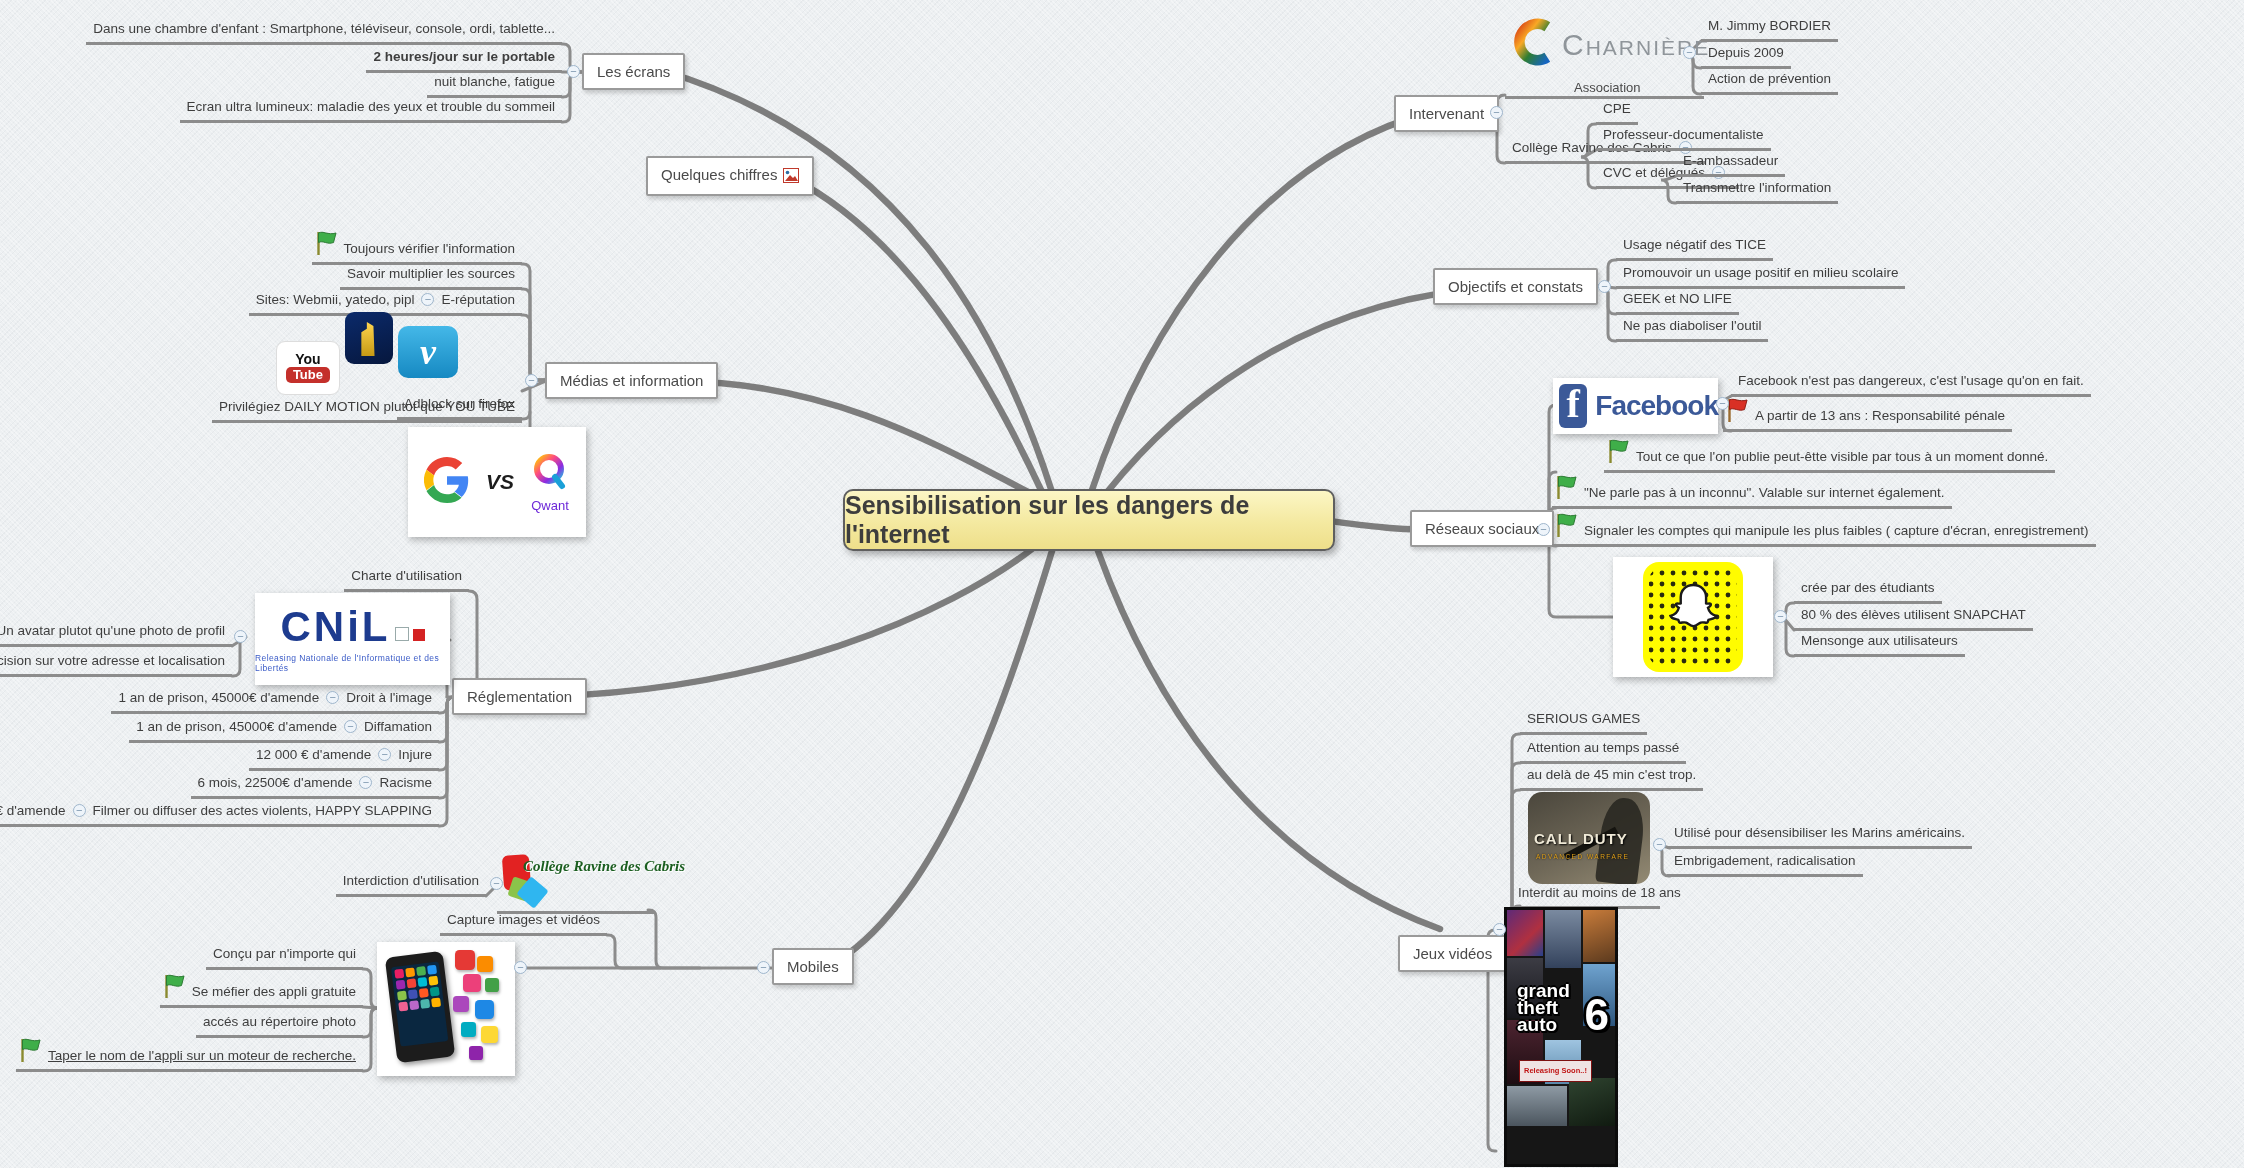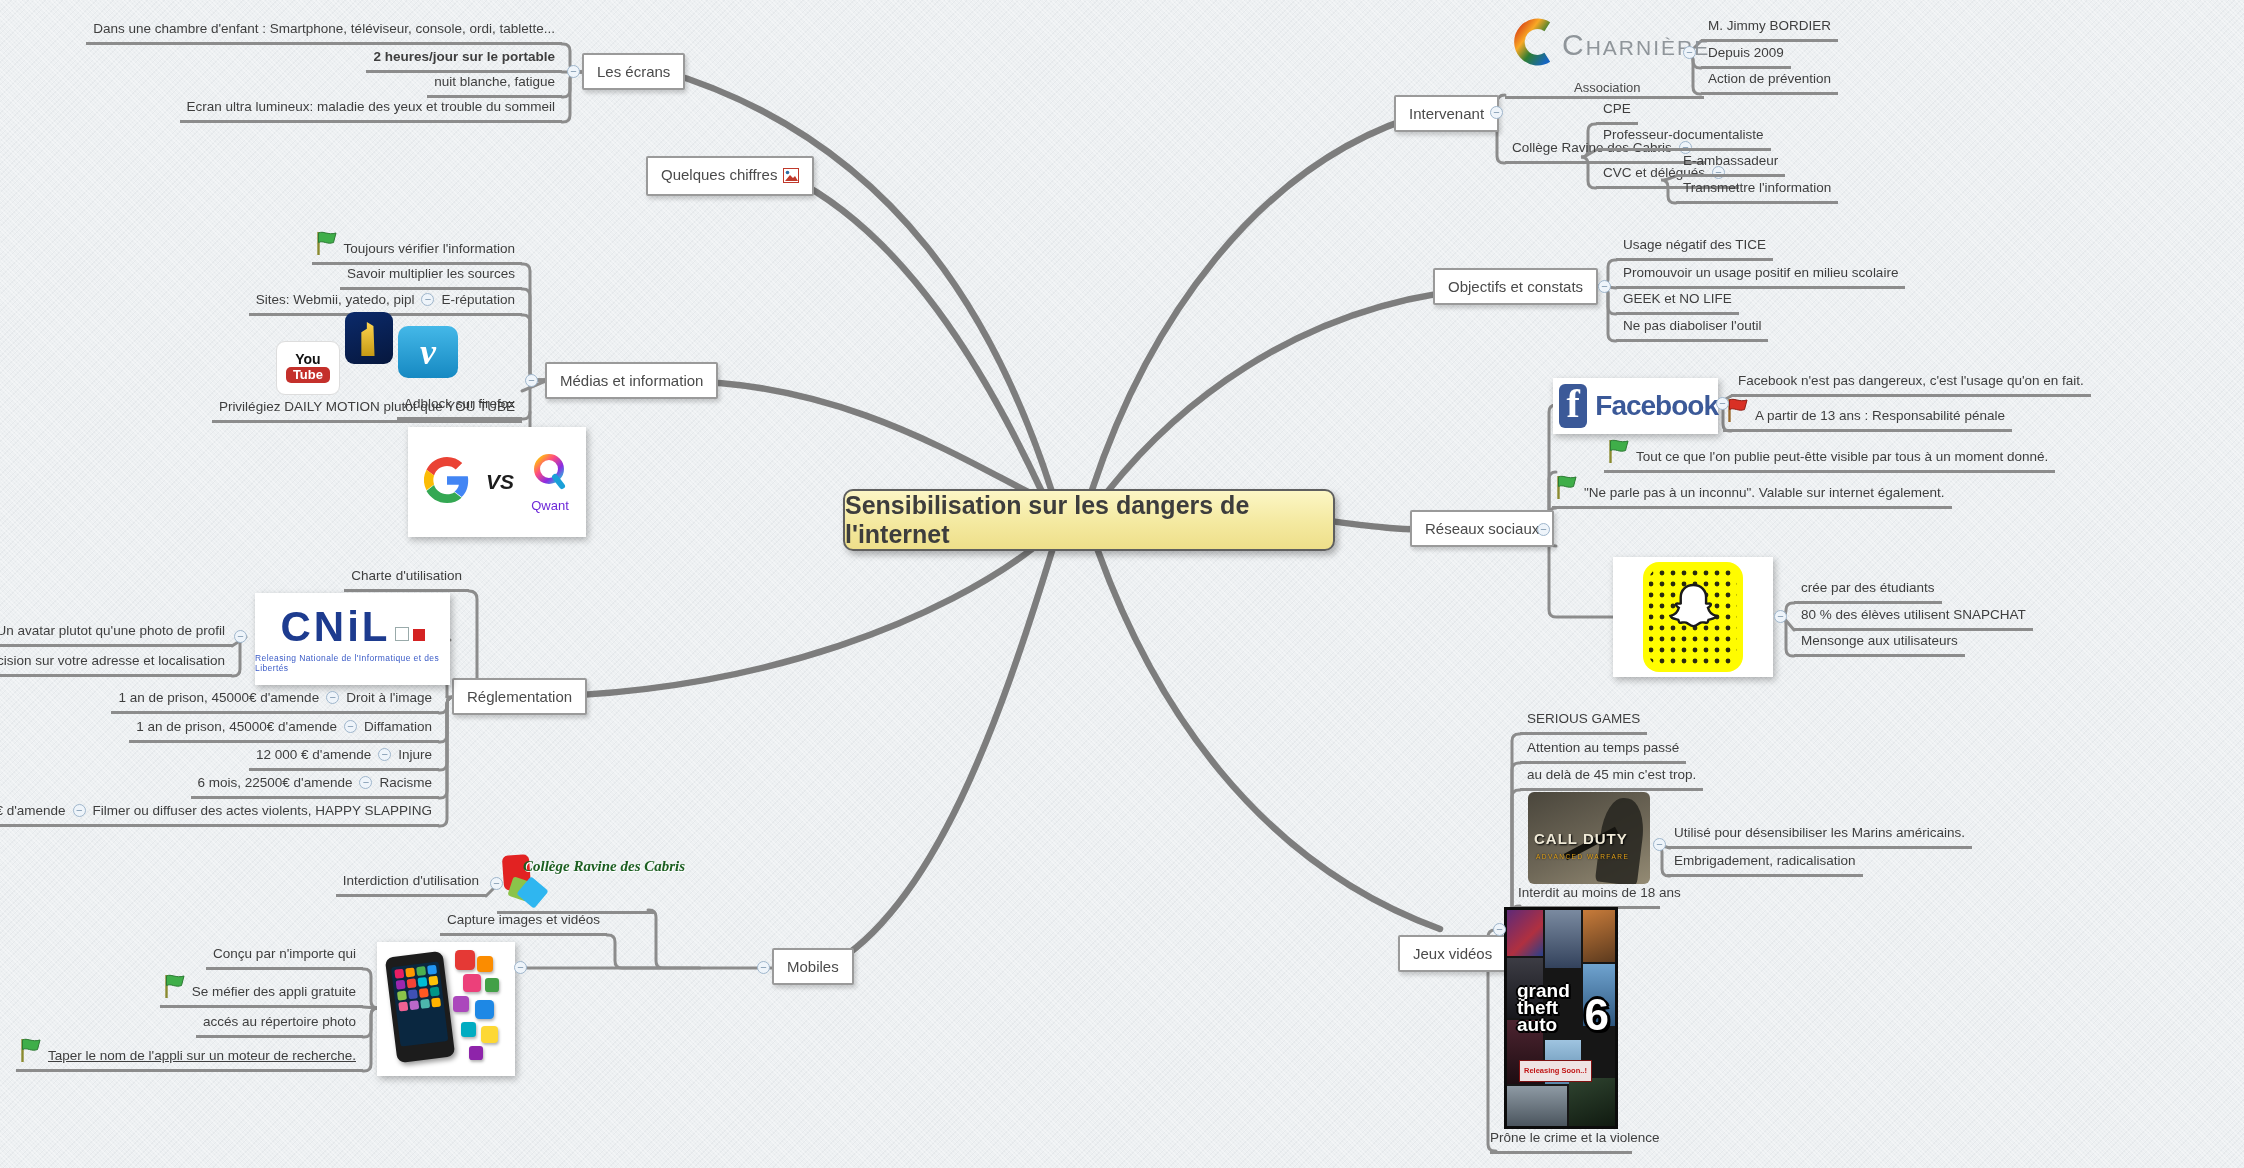--- a/index.html
+++ b/index.html
@@ -59,29 +59,29 @@
     font-weight:bold;font-size:15px;color:#1b5e20;text-shadow:1px 1px 0 #fff;}
   
   .ph-body{position:absolute;left:14px;top:12px;width:58px;height:106px;background:#1c1c1c;border-radius:8px;
     transform:rotate(-7deg);box-shadow:2px 3px 5px rgba(0,0,0,.4);}
   .ph-scr{position:absolute;left:5px;top:10px;width:48px;height:80px;background:#0a2740;border-radius:3px;
     display:flex;flex-wrap:wrap;align-content:flex-start;gap:2px;padding:3px;box-sizing:border-box;}
   .ph-scr i{width:9px;height:9px;border-radius:2px;display:block;}
   .appico{position:absolute;border-radius:22%;box-shadow:1px 2px 3px rgba(0,0,0,.3);}
   
   .cod{width:122px;height:92px;background:linear-gradient(155deg,#4a463c 0%,#6e6757 55%,#948b74 100%);
-    position:relative;overflow:hidden;border-radius:6px;}
+    position:relative;overflow:hidden;border-radius:14px;}
   .cod-sold{position:absolute;right:8px;top:6px;width:42px;height:86px;background:#26251f;
     border-radius:45% 45% 8% 8%;transform:rotate(7deg);opacity:.85;}
   .cod-gun{position:absolute;right:30px;top:48px;width:58px;height:7px;background:#15140f;transform:rotate(-28deg);}
   .cod-t1{position:absolute;left:6px;top:38px;font-weight:bold;font-size:15px;color:#efe9d6;
     letter-spacing:1px;text-shadow:1px 1px 2px #000;}
   .cod-t2{position:absolute;left:8px;top:56px;font-size:6.5px;color:#e0a019;letter-spacing:1.5px;text-shadow:0 0 2px #000;}
   
-  .gta{position:relative;width:114px;height:222px;background:#161616;border:3px solid #0c0c0c;
+  .gta{position:relative;width:114px;height:260px;background:#161616;border:3px solid #0c0c0c;
     box-sizing:border-box;overflow:hidden;}
   .gta i{position:absolute;display:block;}
   .gta-logo{position:absolute;left:10px;top:72px;z-index:3;font-weight:bold;line-height:17px;
     font-size:19px;color:#fff;letter-spacing:0px;
     text-shadow:-2px 0 #000,2px 0 #000,0 -2px #000,0 2px #000,2px 2px #000;}
   .gta-6{position:absolute;right:6px;top:96px;z-index:3;font-weight:bold;font-size:44px;color:#fff;
     text-shadow:-3px 0 #000,3px 0 #000,0 -3px #000,0 3px #000,3px 3px 0 #000;}
   .gta-soon{position:absolute;left:12px;top:150px;z-index:3;background:#efe3e3;border:1px solid #7e1111;
     color:#c01414;font-size:7.5px;font-weight:bold;padding:1px 4px;}
   
@@ -341,20 +341,24 @@
           <path d="M3.5 3 C 8 .5 13 5.5 21 3 L18.5 12.5 C 12.5 15 8 10 3.5 12.5 Z" fill="#d93025" stroke="#8f1d14" stroke-width="1"></path>
         </svg></span><span>A partir de 13 ans : Responsabilité pénale</span></div>
   <div class="leaf hasflag" style="left:1604px;top:446px;"><span class="flag"><svg width="22" height="26" viewBox="0 0 22 26">
           <path d="M3.5 2 L3.5 25" stroke="#8a8a2f" stroke-width="2.4"></path>
           <path d="M3.5 3 C 8 .5 13 5.5 21 3 L18.5 12.5 C 12.5 15 8 10 3.5 12.5 Z" fill="#3fae49" stroke="#2c7a33" stroke-width="1"></path>
         </svg></span><span>Tout ce que l'on publie peut-êtte visible par tous à un moment donné.</span></div>
   <div class="leaf hasflag" style="left:1552px;top:482px;"><span class="flag"><svg width="22" height="26" viewBox="0 0 22 26">
           <path d="M3.5 2 L3.5 25" stroke="#8a8a2f" stroke-width="2.4"></path>
           <path d="M3.5 3 C 8 .5 13 5.5 21 3 L18.5 12.5 C 12.5 15 8 10 3.5 12.5 Z" fill="#3fae49" stroke="#2c7a33" stroke-width="1"></path>
         </svg></span><span>"Ne parle pas à un inconnu". Valable sur internet également.</span></div>
+  <div class="leaf hasflag" style="left:1552px;top:520px;"><span class="flag"><svg width="22" height="26" viewBox="0 0 22 26">
+          <path d="M3.5 2 L3.5 25" stroke="#8a8a2f" stroke-width="2.4"></path>
+          <path d="M3.5 3 C 8 .5 13 5.5 21 3 L18.5 12.5 C 12.5 15 8 10 3.5 12.5 Z" fill="#3fae49" stroke="#2c7a33" stroke-width="1"></path>
+        </svg></span><span>Signaler les comptes qui manipule les plus faibles ( capture d'écran, enregistrement)</span></div>
   <div class="card" style="left:1613px;top:557px;width:160px;height:120px;">
     <span class="snap-y"></span>
     <svg width="160" height="120" style="position:absolute;left:0;top:0;">
       <defs>
           <pattern id="dots" width="11" height="11" patternUnits="userSpaceOnUse">
             <circle cx="5" cy="5" r="2.4" fill="#111"></circle>
           </pattern>
           <clipPath id="snapclip">
             <rect x="36" y="11" width="88" height="98" rx="12"></rect>
           </clipPath>

